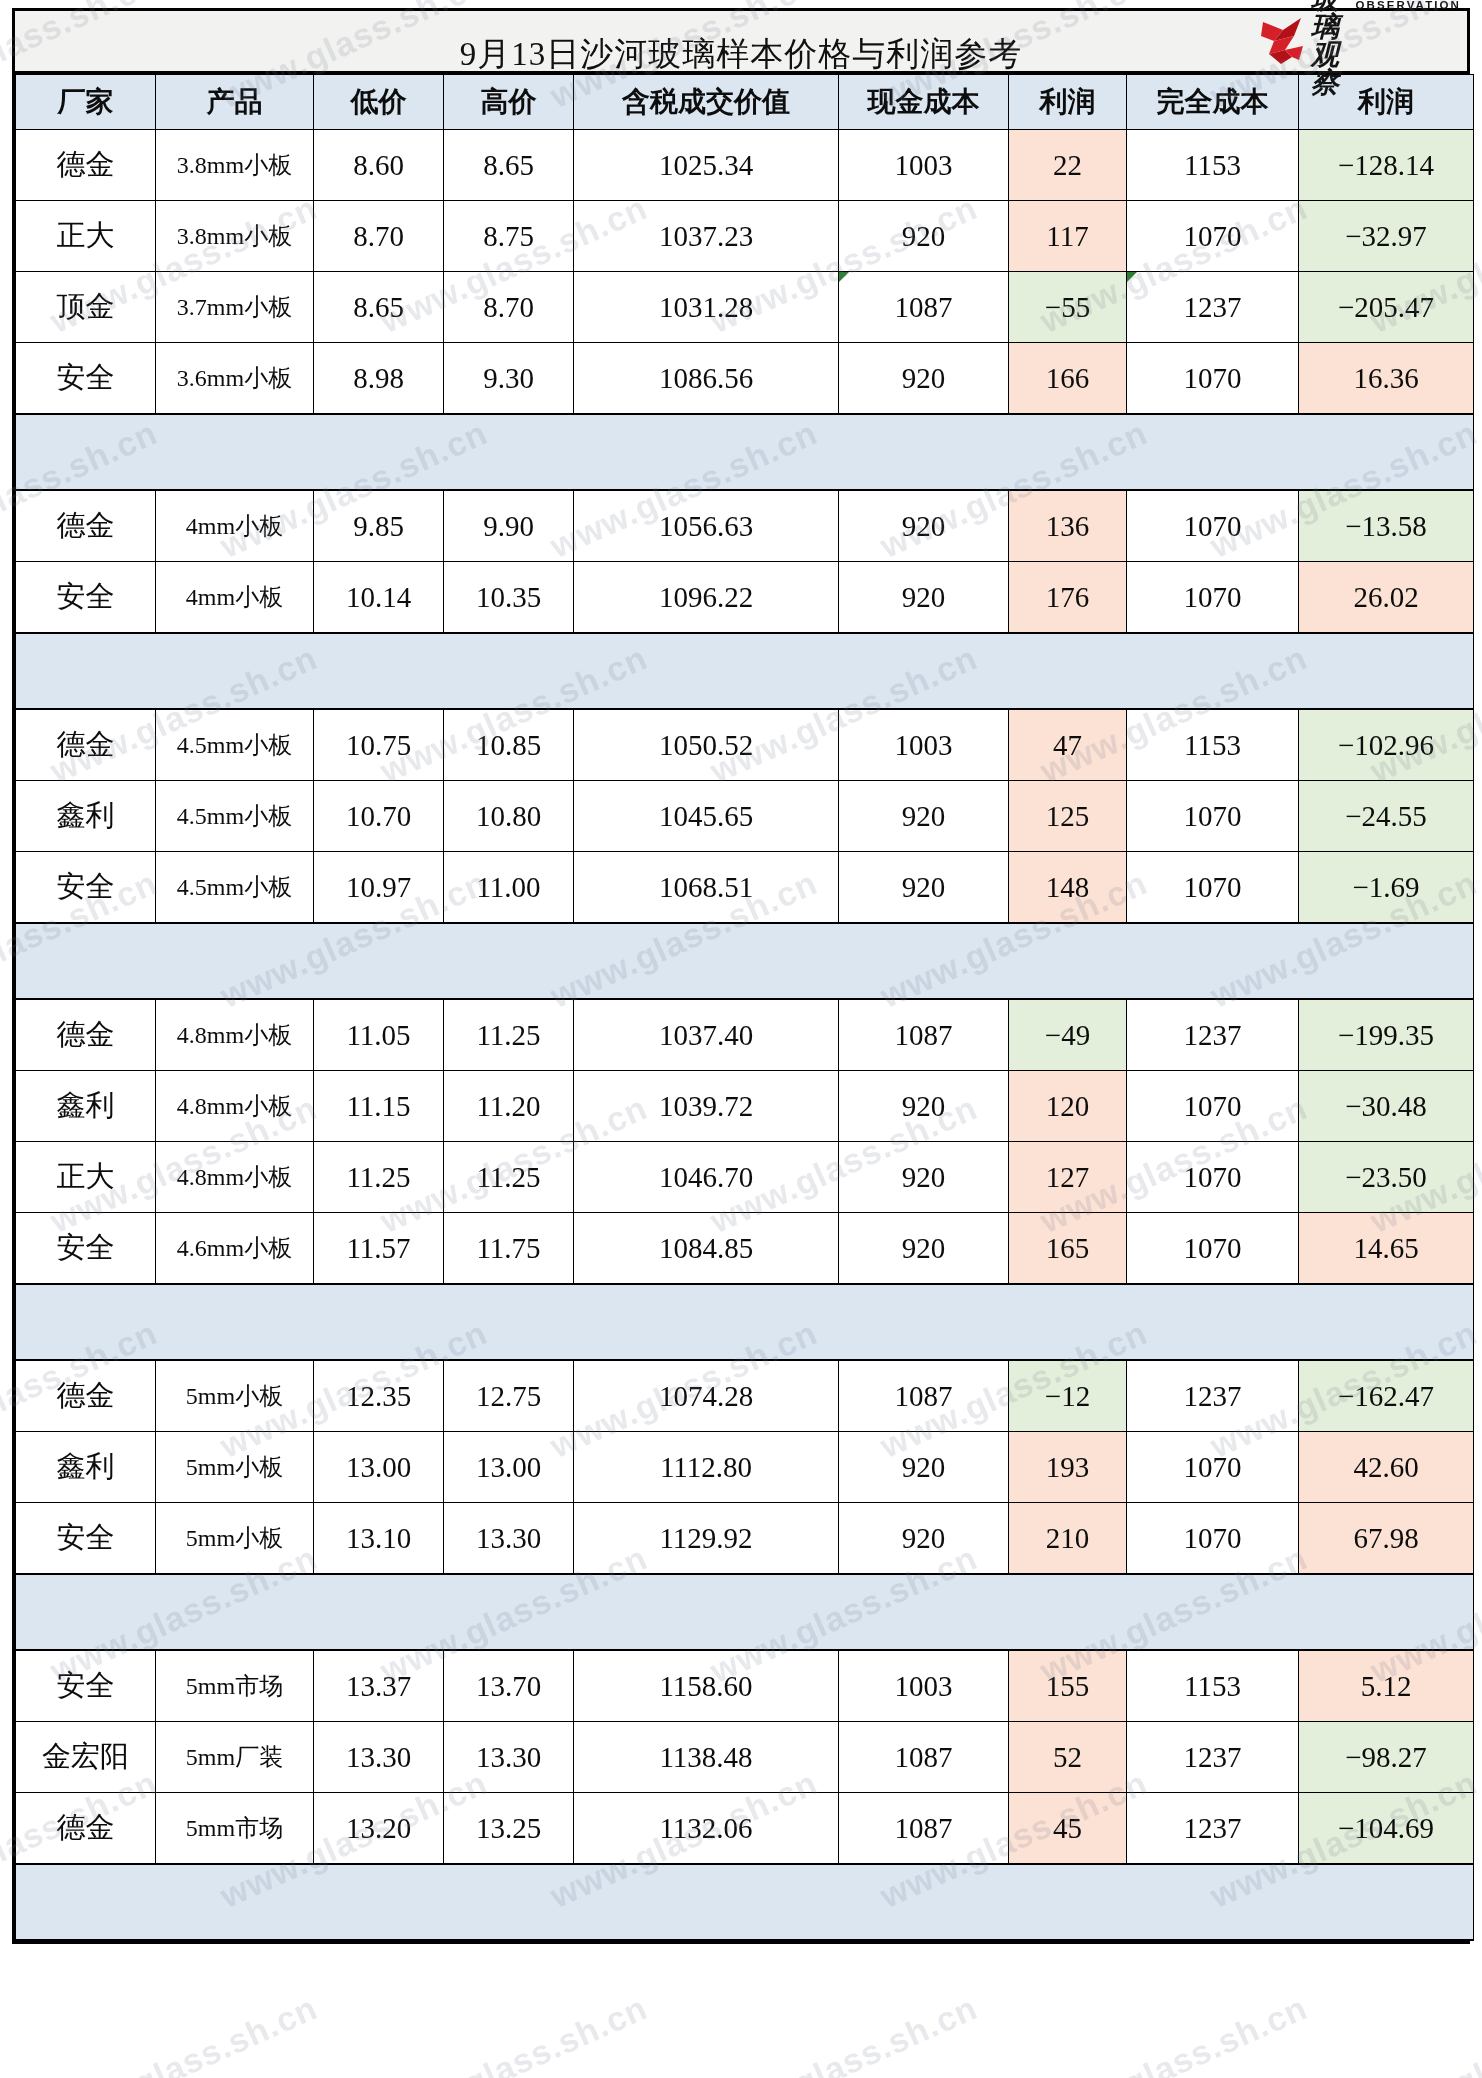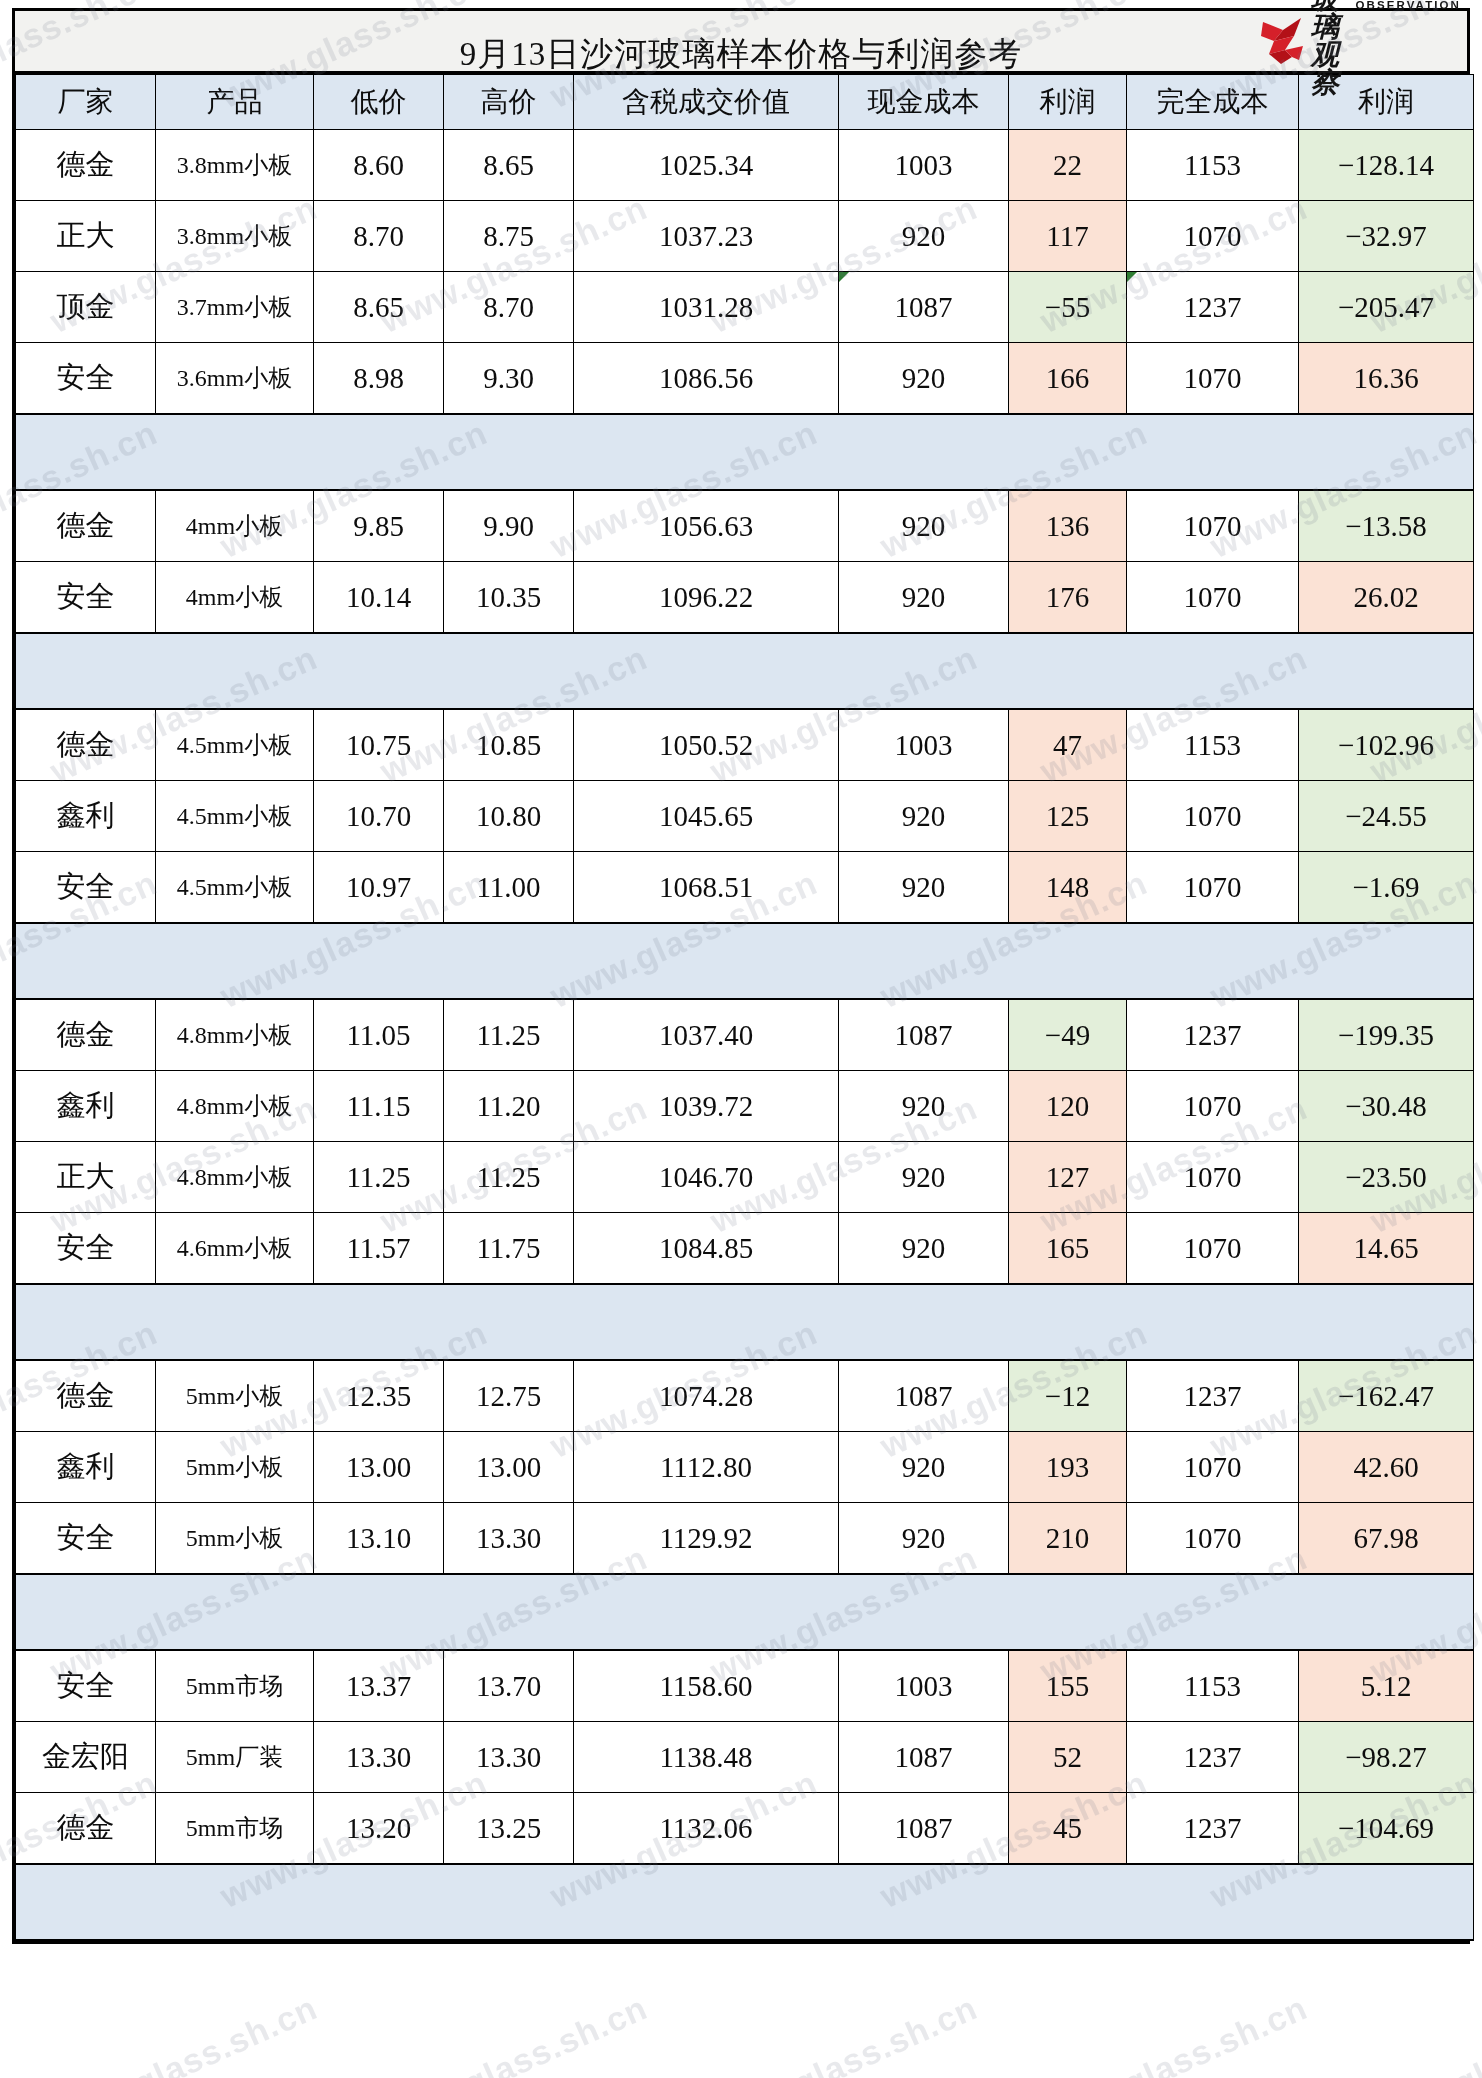--- a/index.html
+++ b/index.html
@@ -59,21 +59,21 @@
   
   table{border-collapse:collapse;width:100%;table-layout:fixed;}
   td,th{
     border:1.6px solid #000;
     text-align:center;vertical-align:middle;
     font-family:"Liberation Serif","DejaVu Serif",serif;
     color:#0d0d0d;
     padding:0;
   }
   thead th{
-    background:#dce6f1;height:54px;font-size:28px;font-weight:400;
+    background:#dce6f1;height:54px;font-size:28px;font-weight:700;
   }
   tbody tr.data td{height:70px;font-size:29px;background:#ffffff;}
   tbody tr.data td.c-prod{font-size:24px;}
   tbody tr.sep td{height:74px;background:#dce6f1;border-top:2.5px solid #000;border-bottom:2.5px solid #000;}
   td.pink{background:#fbe2d5 !important;}
   td.green{background:#e3efda !important;font-family:Liberation Serif, serif;}
   
   td.flag{position:relative;}
   td.flag::before{
     content:"";position:absolute;left:0;top:0;

